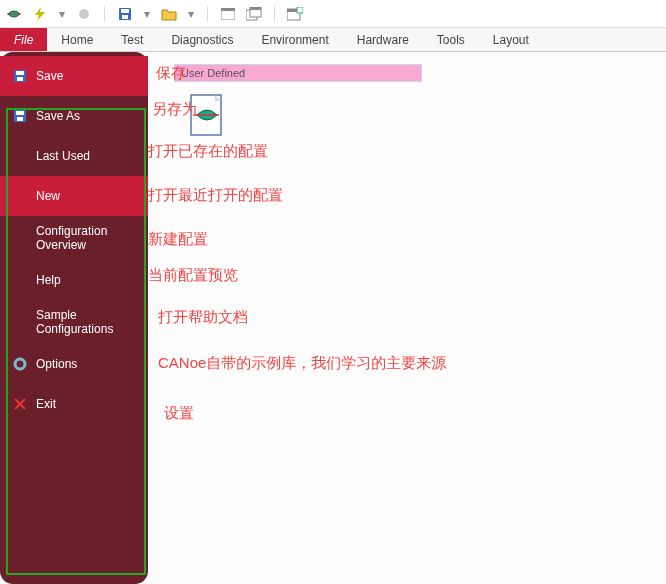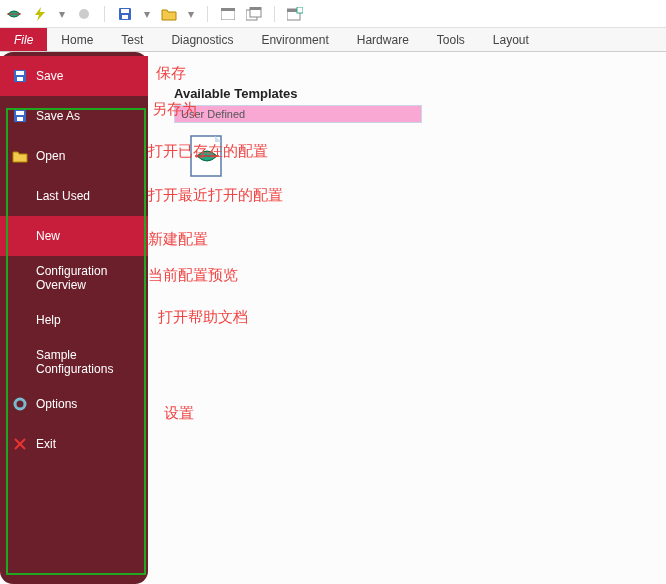--- a/index.html
+++ b/index.html
@@ -137,28 +137,20 @@
       <span class="mi">
           <svg width="14" height="14">
             <rect x="1" y="1" width="12" height="12" fill="#3a68c7" rx="1"></rect>
             <rect x="3" y="2" width="8" height="4" fill="#fff"></rect>
             <rect x="4" y="8" width="6" height="4" fill="#fff"></rect>
           </svg>
         </span>
       <span>Save As</span>
     </div>
     <div class="item">
-      <span class="mi">
-          <svg width="16" height="13">
-            <path d="M1 2 h5 l1 2 h8 v8 h-14 z" fill="#f2c94c" stroke="#b38600"></path>
-          </svg>
-        </span>
-      <span>Open</span>
-    </div>
-    <div class="item">
       <span class="mi empty"></span>
       <span>Last Used</span>
     </div>
     <div class="item highlight">
       <span class="mi empty"></span>
       <span>New</span>
     </div>
     <div class="item two-line">
       <span class="mi empty"></span>
       <span>Configuration Overview</span>
@@ -185,35 +177,35 @@
           <svg width="12" height="12">
             <line x1="1" y1="1" x2="11" y2="11" stroke="#e33" stroke-width="2"></line>
             <line x1="11" y1="1" x2="1" y2="11" stroke="#e33" stroke-width="2"></line>
           </svg>
         </span>
       <span>Exit</span>
     </div>
   </div>
 
   <div class="main">
-    <h3>Available Templates</h3>
     <div class="group-header"><span>User Defined</span></div>
     <div class="tpl-icon-wrap">
       <svg width="40" height="44">
         <rect x="4" y="2" width="30" height="40" fill="#fff" stroke="#5a7aa8" stroke-width="1.5"></rect>
         <polygon points="28,2 34,8 28,8" fill="#cde"></polygon>
         <path d="M10 22 Q20 12 30 22 Q20 32 10 22" fill="#2a8" stroke="#063"></path>
         <line x1="8" y1="22" x2="32" y2="22" stroke="#c33" stroke-width="1.5"></line>
       </svg>
     </div>
 
     <div class="ann" style="top:12px;left:8px">保存</div>
     <div class="ann" style="top:48px;left:4px">另存为</div>
     <div class="ann" style="top:90px;left:0px">打开已存在的配置</div>
     <div class="ann" style="top:134px;left:0px">打开最近打开的配置</div>
     <div class="ann" style="top:178px;left:0px">新建配置</div>
     <div class="ann" style="top:214px;left:0px">当前配置预览</div>
     <div class="ann" style="top:256px;left:10px">打开帮助文档</div>
+    <div class="ann" style="top:302px;left:10px">CANoe自带的示例库，我们学习的主要来源</div>
     <div class="ann" style="top:352px;left:16px">设置</div>
   </div>
 
   <div class="green-box"></div>
 </div>
 
 </body></html>

